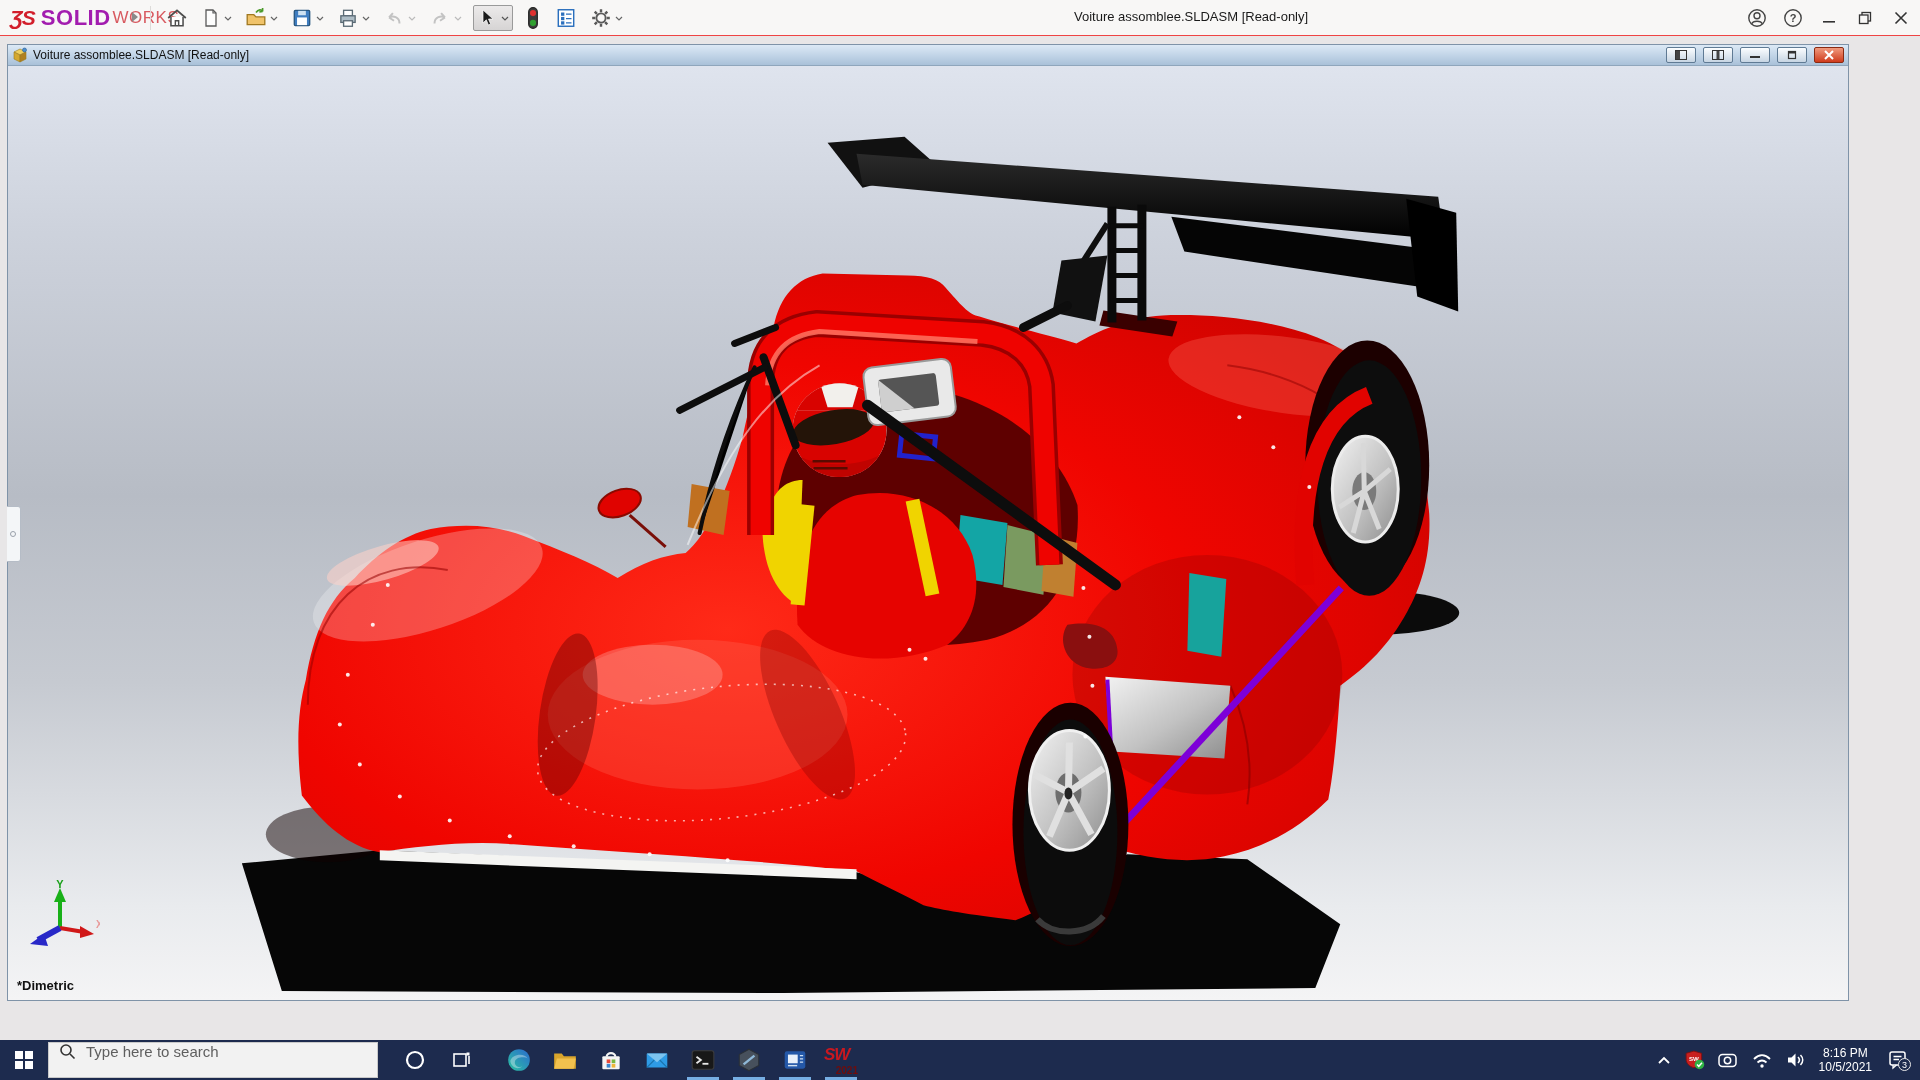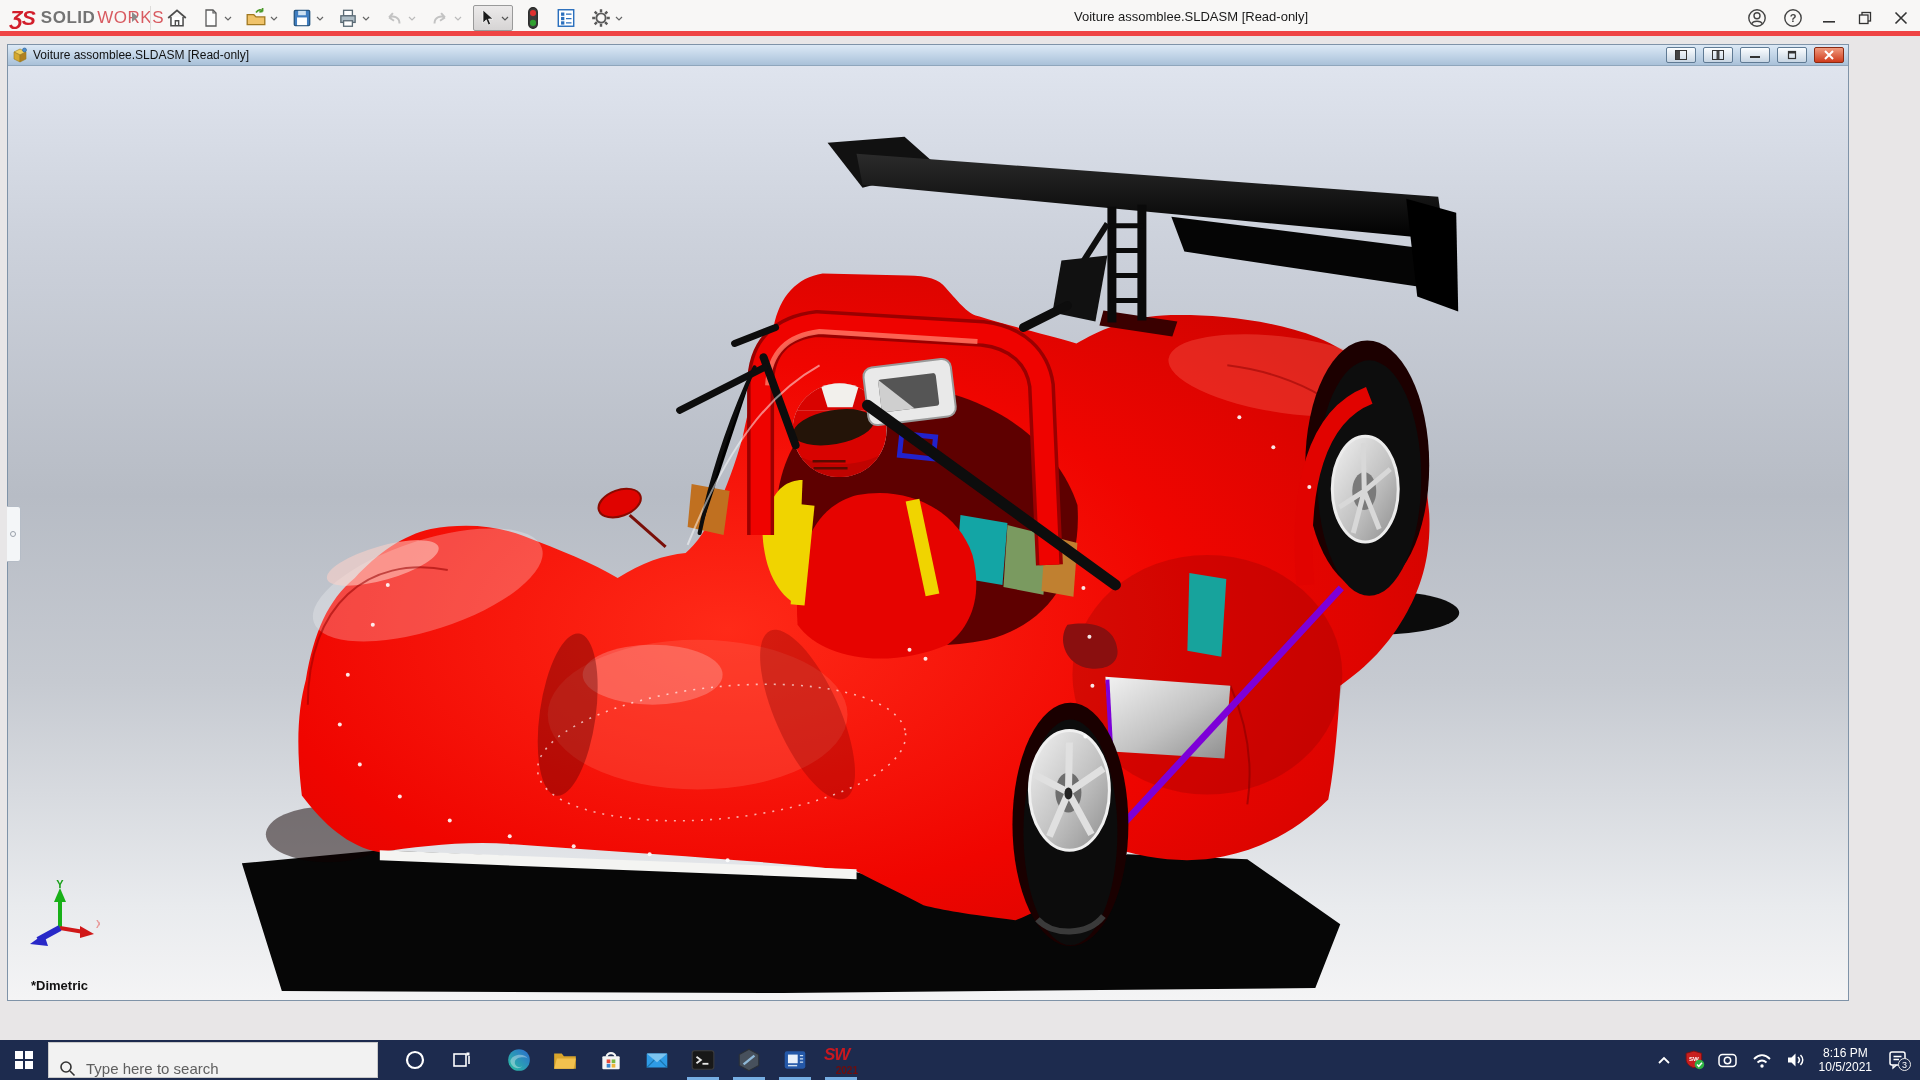--- a/index.html
+++ b/index.html
@@ -2,24 +2,24 @@
 <html><head>
 <meta charset="utf-8">
 <style>
   * { margin:0; padding:0; box-sizing:border-box; }
   html,body { width:1920px; height:1080px; overflow:hidden; background:#000;
               font-family:"Liberation Sans", sans-serif; }
   .screen { position:relative; width:1920px; height:1080px; background:#e8e6e7; }
 
   
   .titlebar { position:absolute; left:0; top:0; width:1920px; height:36px;
-              background:#f8f7f6; border-bottom:5px solid #ef4444; }
+              background:#f8f7f6; border-bottom:1px solid #ef4444; }
   .brand { position:absolute; left:10px; top:6px; height:24px; display:flex; align-items:center; gap:2px; }
   .brand .mark { font-size:21px; font-weight:bold; font-style:italic; color:#d21e2b; letter-spacing:-1px; }
-  .brand .solid { font-size:17px; font-weight:bold; color:#737373; letter-spacing:.5px; margin-left:4px;}
+  .brand .solid { font-size:22px; font-weight:bold; color:#a21caf; letter-spacing:.5px; margin-left:4px;}
   .brand .works { font-size:17px; font-weight:300; color:#d85a60; letter-spacing:.5px;}
   .flyout { position:absolute; left:131px; top:11px; }
   .tb-sep { position:absolute; left:150px; top:6px; width:1px; height:24px; background:#dddbd9; }
   .tools { position:absolute; left:164px; top:0; height:36px; display:flex; align-items:center; gap:9px; }
   .tool { display:flex; align-items:center; gap:3px; padding:2px; }
   .tool svg { display:block; }
   .selbox { display:flex; align-items:center; border:1px solid #9a9a9a; background:linear-gradient(#eceaea,#d6d4d4);
             border-radius:2px; padding:2px 3px; gap:4px; }
   .app-title { position:absolute; left:1074px; top:9px; font-size:13px; color:#1a1a1a; white-space:nowrap; }
   .winctl { position:absolute; right:8px; top:7px; display:flex; gap:14px; }
@@ -39,28 +39,28 @@
 
   
   .viewport { position:absolute; left:0; top:21px; right:0; bottom:0;
     background:linear-gradient(180deg,#dfe4ee 0%,#cdd2dc 18%,#b7bcc5 46%,#c6cad1 66%,#e9ebee 90%,#f4f4f5 100%); }
   .viewport svg.car { position:absolute; inset:0; width:100%; height:100%; }
   .pane-tab { position:absolute; left:-1px; top:440px; width:14px; height:56px; background:#f4f6f8;
               border:1px solid #b5bcc6; border-left:none; border-radius:0 3px 3px 0; }
   .pane-tab i { position:absolute; left:3px; top:24px; width:6px; height:6px; border:1px solid #9aa1ab;
                 border-radius:50%; }
   .triad { position:absolute; left:14px; bottom:44px; }
-  .view-label { position:absolute; left:23px; bottom:7px; font-size:13px; font-weight:bold; color:#111; }
+  .view-label { position:absolute; left:9px; bottom:7px; font-size:13px; font-weight:bold; color:#111; }
 
   
   .taskbar { position:absolute; left:0; top:1040px; width:1920px; height:40px; background:#1d2b4e;
              display:flex; align-items:center; }
   .start { width:48px; height:40px; display:flex; align-items:center; justify-content:center; }
   .searchbox { width:330px; height:36px; background:#f2f2f2; border:1px solid #c9c9c9;
-               display:flex; align-items:flex-end; padding:0 10px; gap:10px; }
+               display:flex; align-items:flex-start; padding:0 10px; gap:10px; }
   .searchbox input { border:none; outline:none; background:transparent; font-size:15px; color:#444;
                      font-family:"Liberation Sans",sans-serif; width:250px; }
   .searchbox input::placeholder { color:#5f5f5f; }
   .tb-ico { width:46px; height:40px; display:flex; align-items:center; justify-content:center; position:relative; }
   .tb-ico .runline { position:absolute; left:7px; bottom:0; width:32px; height:3px; background:#76aee3; }
   .tray { position:absolute; right:6px; top:0; height:40px; display:flex; align-items:center; gap:12px; }
   .clock { color:#fff; font-size:12px; text-align:center; line-height:14px; }
   .badge-wrap { position:relative; width:30px; height:30px; display:flex; align-items:center; justify-content:center;}
 
   .sw-logo { position:relative; width:34px; height:30px; }

